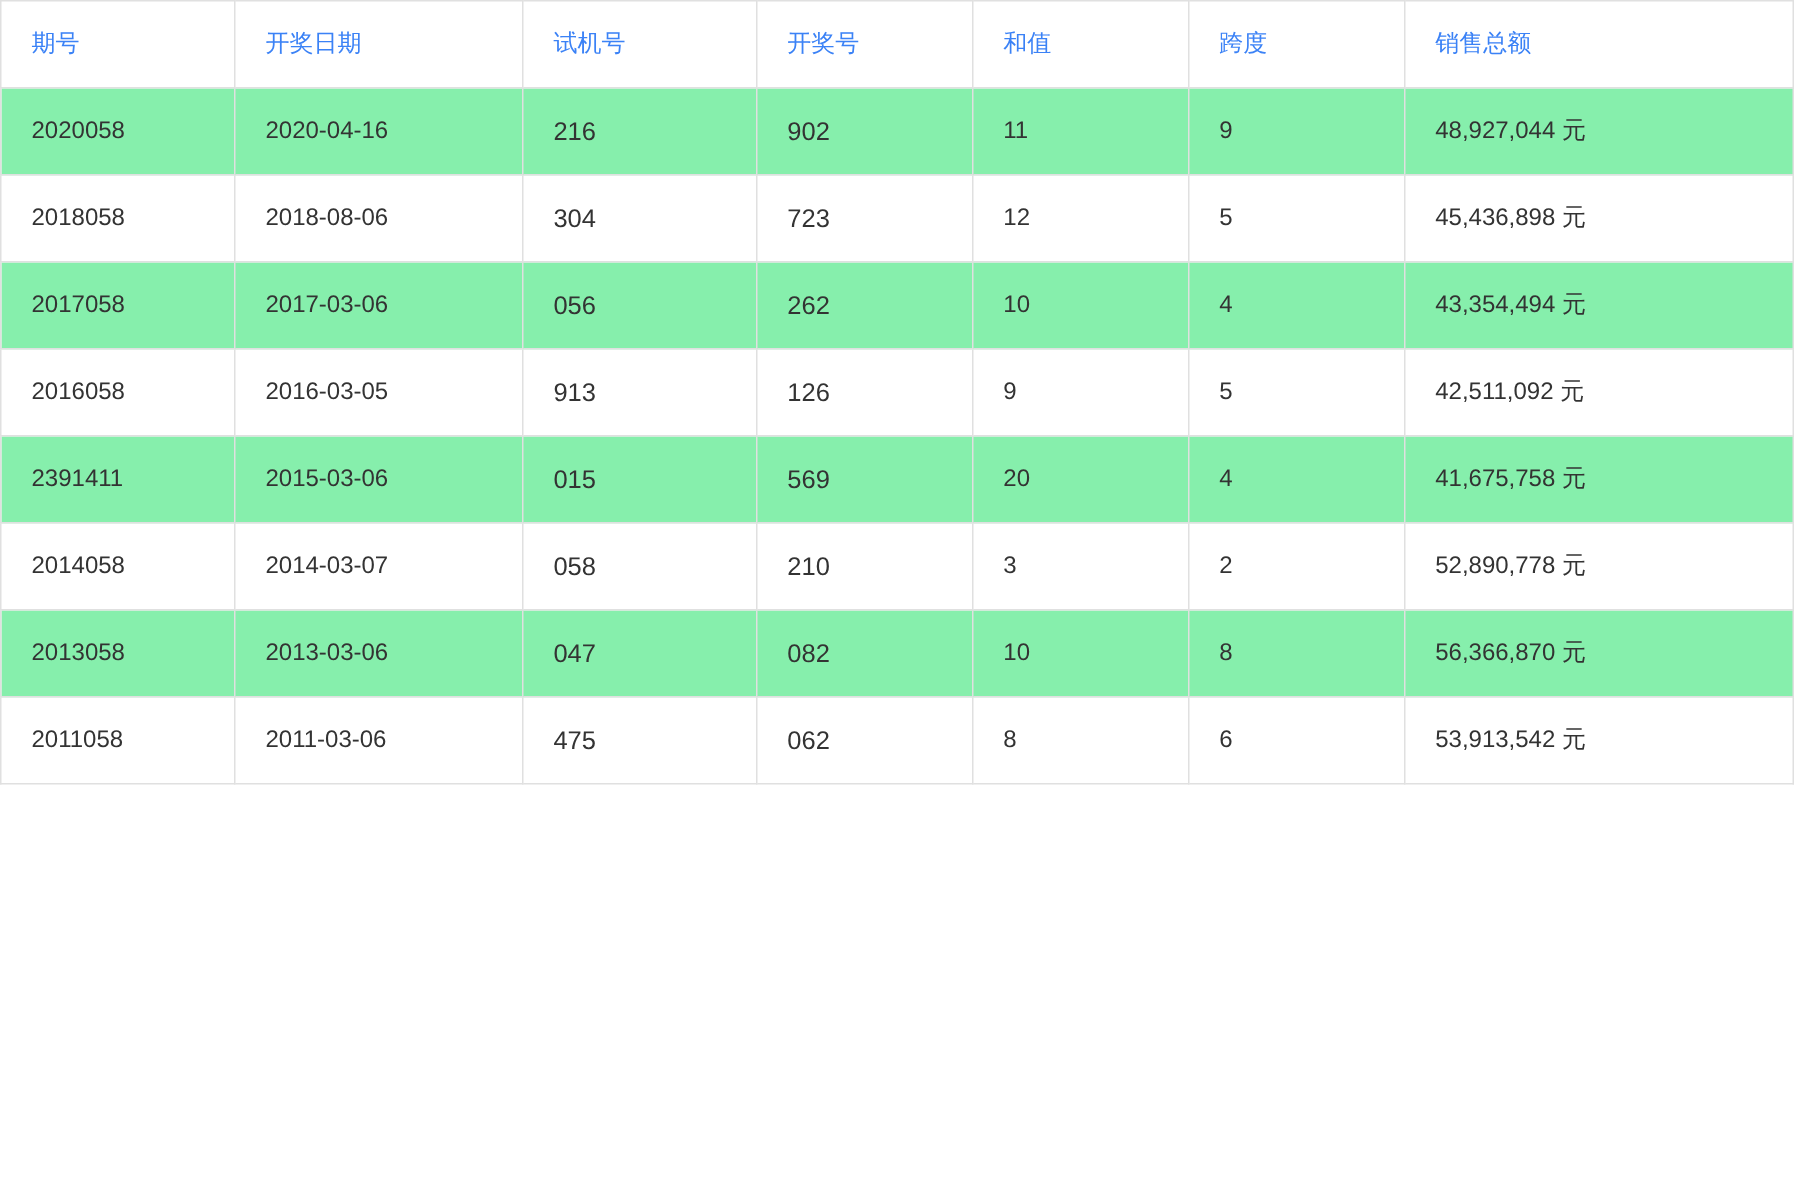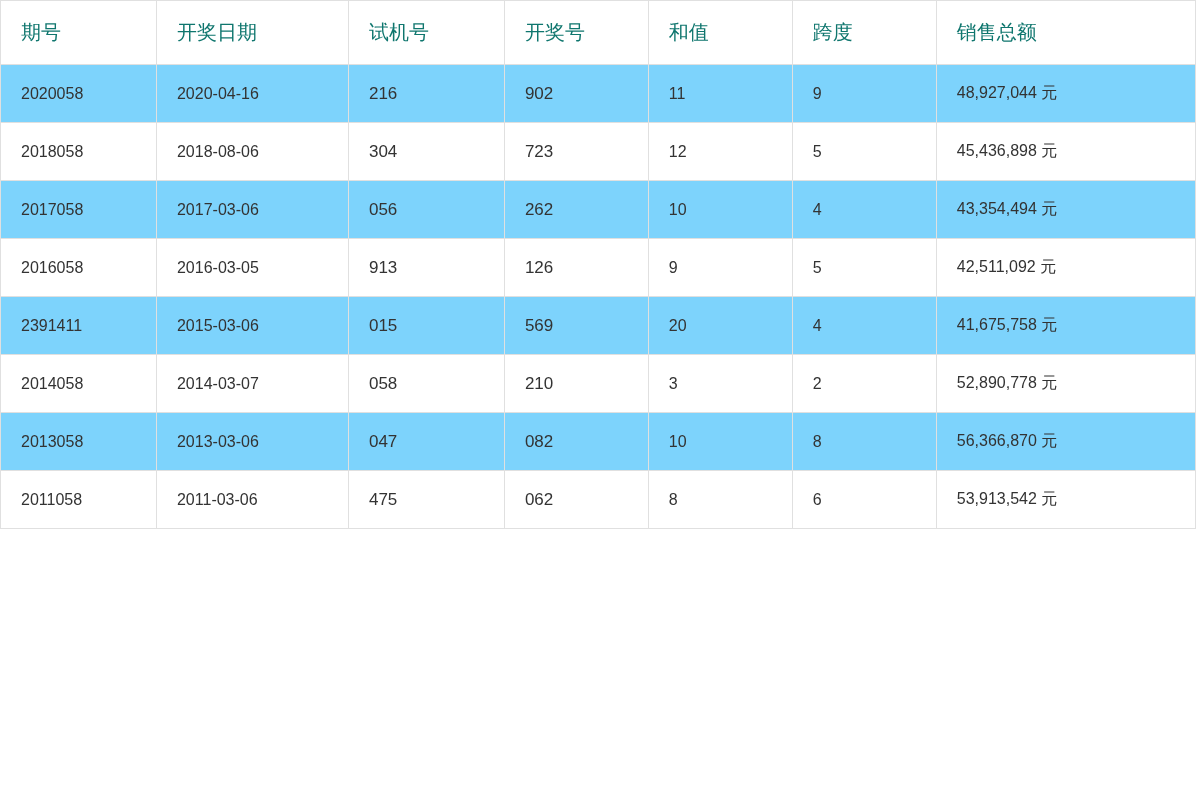--- a/index.html
+++ b/index.html
@@ -33,28 +33,28 @@
       text-align: left;
       vertical-align: middle;
     }
 
     thead tr {
       background: #ffffff;
     }
 
     thead th {
       font-weight: normal;
-      font-size: 20px;
-      color: #0f766e;
+      font-size: 16px;
+      color: #3b82f6;
       border-top: 1px solid #e0e0e0;
       margin-left: 22px;
     }
 
     tbody tr {
-      background: #7dd3fc;
+      background: #86efac;
     }
 
     tbody tr:nth-child(even) {
       background: #ffffff;
     }
 
     tbody td {
       font-size: 16px;
       color: #333;
     }

